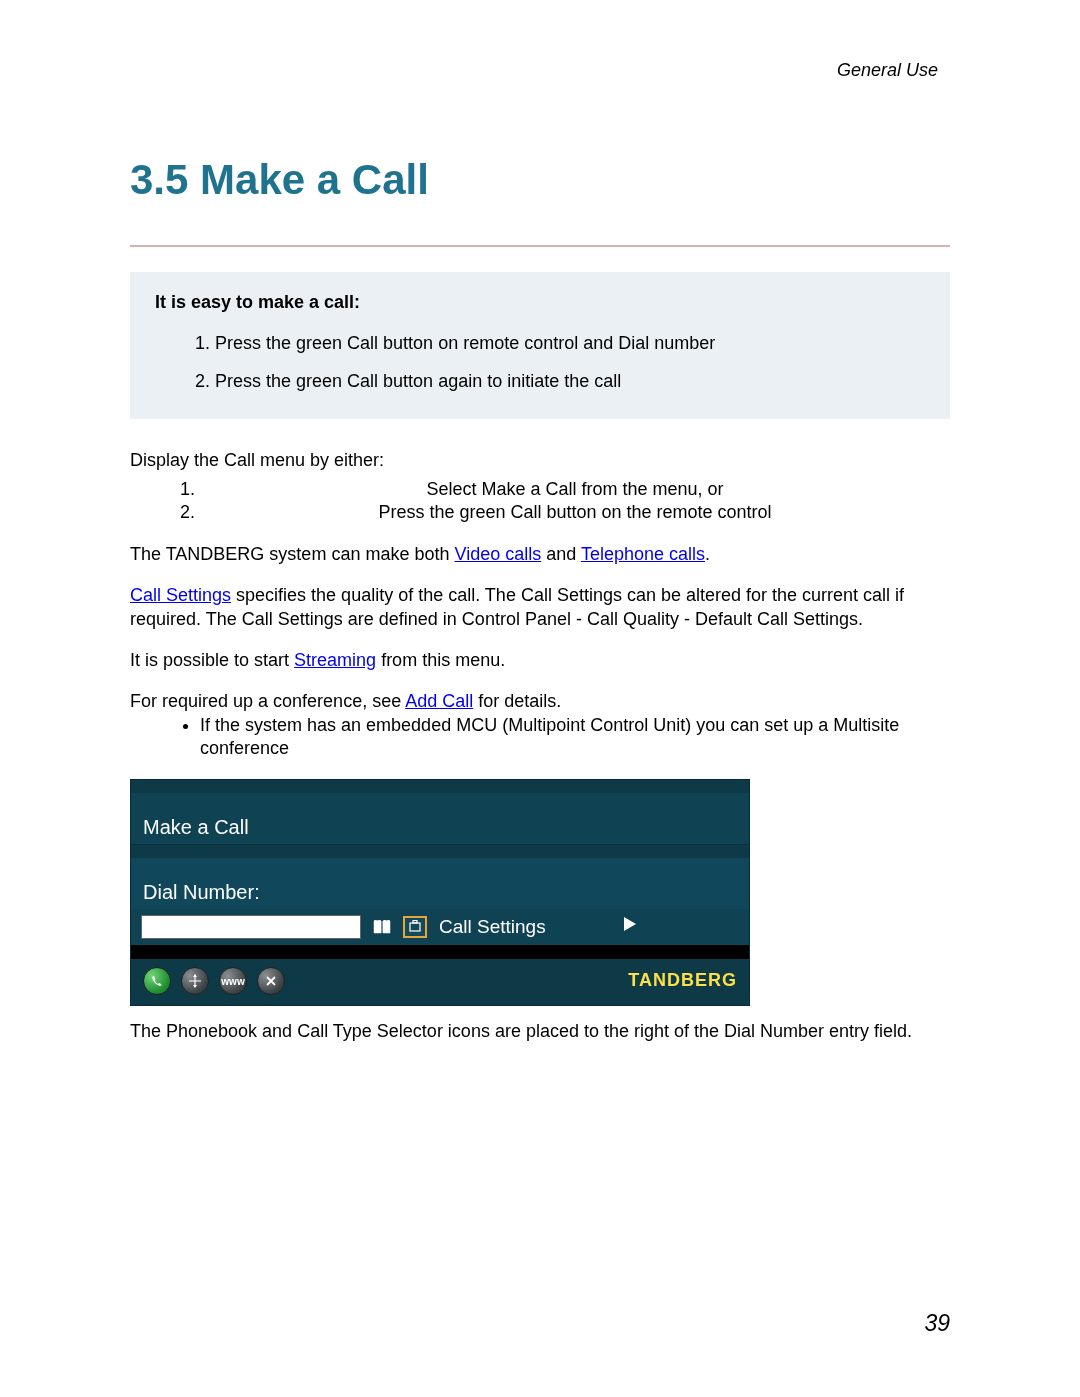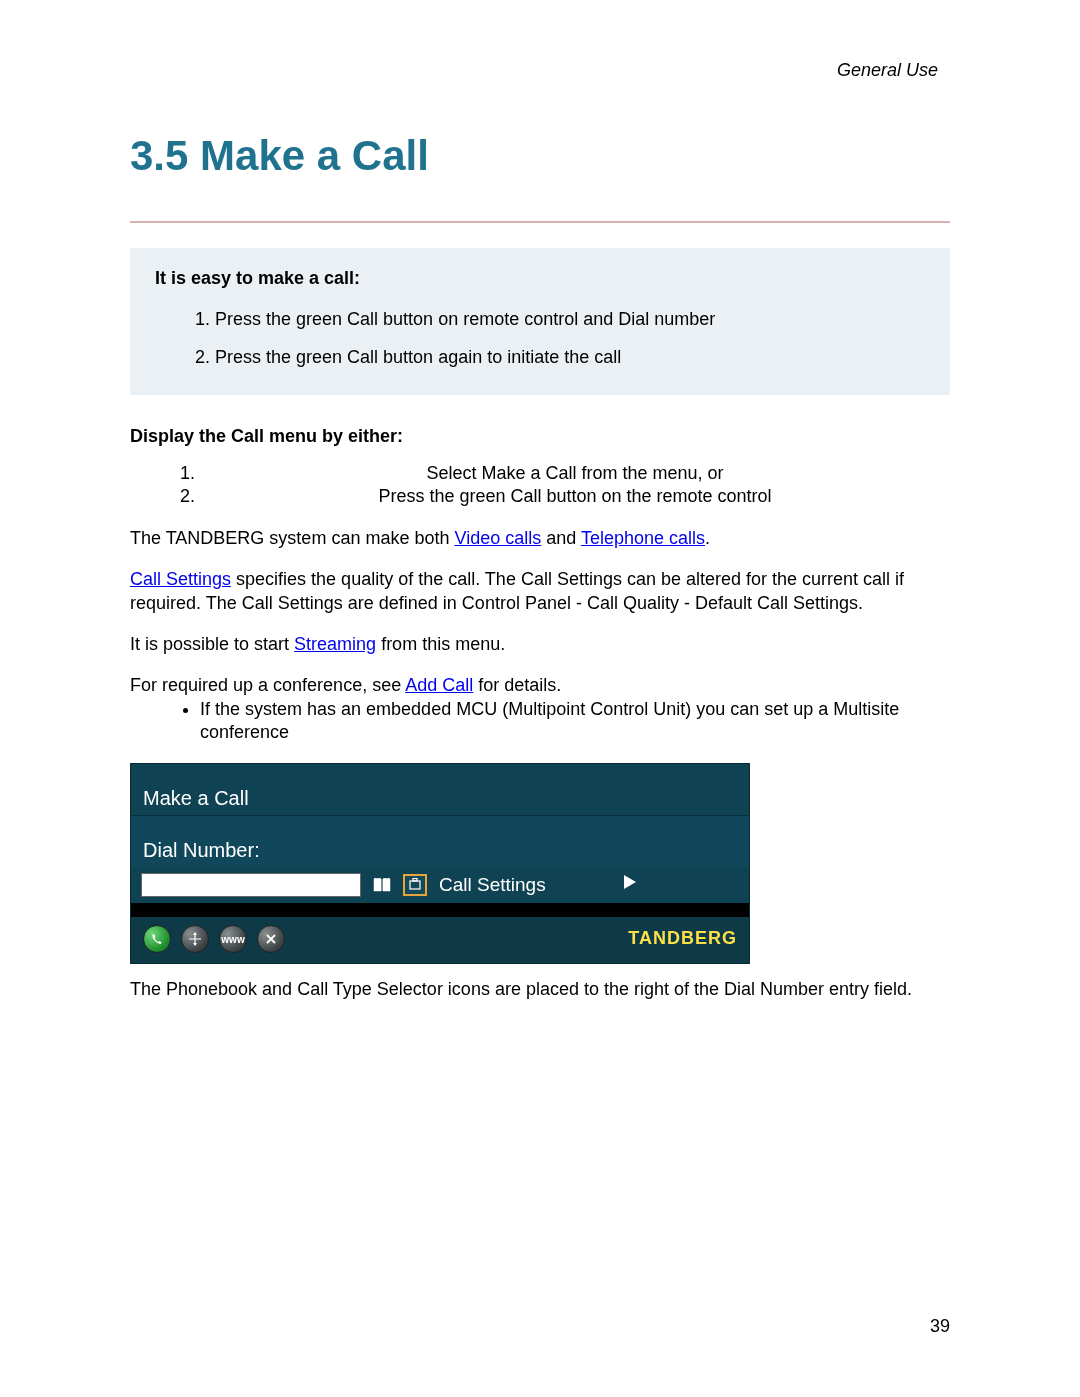--- a/index.html
+++ b/index.html
@@ -22,21 +22,21 @@
     }
     .header-label {
       position: absolute;
       top: 60px;
       right: 142px;
       font-size: 18px;
       color: #000;
       font-style: italic;
     }
     .section-title {
-      margin-top: 72px;
+      margin-top: 96px;
       font-size: 42px;
       font-weight: bold;
       color: #1f6f8b;
       color: #20738f;
       padding-bottom: 6px;
     }
     .section-rule {
       border: none;
       border-top: 2px solid #d9b0b0;
       margin-top: 35px;
@@ -99,20 +99,21 @@
       width: 620px;
       background: #0e3a47;
       color: #ffffff;
       font-family: Arial, sans-serif;
       margin-bottom: 14px;
       border: 1px solid #0a2a34;
     }
     .ui-row {
       padding: 21px 12px 4px 12px;
       font-size: 20px;
+      margin-top: 13px;
     }
     .ui-title {
       background: #0f4252;
       border-bottom: 1px solid #08303a;
     }
     .ui-dial-label {
       background: #10475a;
     }
     .ui-input-row {
       display: flex;
@@ -189,21 +190,22 @@
     .brand {
       font-weight: bold;
       font-size: 18px;
       letter-spacing: 1px;
       color: #fde047;
     }
     .page-number {
       position: absolute;
       bottom: 60px;
       right: 130px;
-      font-size: 18px;
+      font-size: 23px;
+      font-style: italic;
     }
     .inline-block { display: inline; }
   </style>
 </head>
 <body>
 
 <div class="page">
   <div class="header-label">General Use</div>
 
   <h1 class="section-title">3.5 Make a Call</h1>
@@ -211,21 +213,21 @@
 
   <div class="callout">
     <div class="callout-title">It is easy to make a call:</div>
     <ol>
       <li>Press the green Call button on remote control and Dial number</li>
       <li>Press the green Call button again to initiate the call</li>
     </ol>
   </div>
 
   <div class="body-text">
-    <div class="para" style="margin-bottom:14px;font-weight:bold;">Display the Call menu by either:</div>
+    <div class="para" style="margin-bottom:6px;">Display the Call menu by either:</div>
     <ol class="tight-list">
       <li>Select Make a Call from the menu, or</li>
       <li>Press the green Call button on the remote control</li>
     </ol>
 
     <div class="para">
       <span class="inline-block">The TANDBERG system can make both </span><a href="#" class="doclink">Video calls</a><span class="inline-block"> and </span><a href="#" class="doclink">Telephone calls</a><span class="inline-block">.</span>
     </div>
 
     <div class="para">

